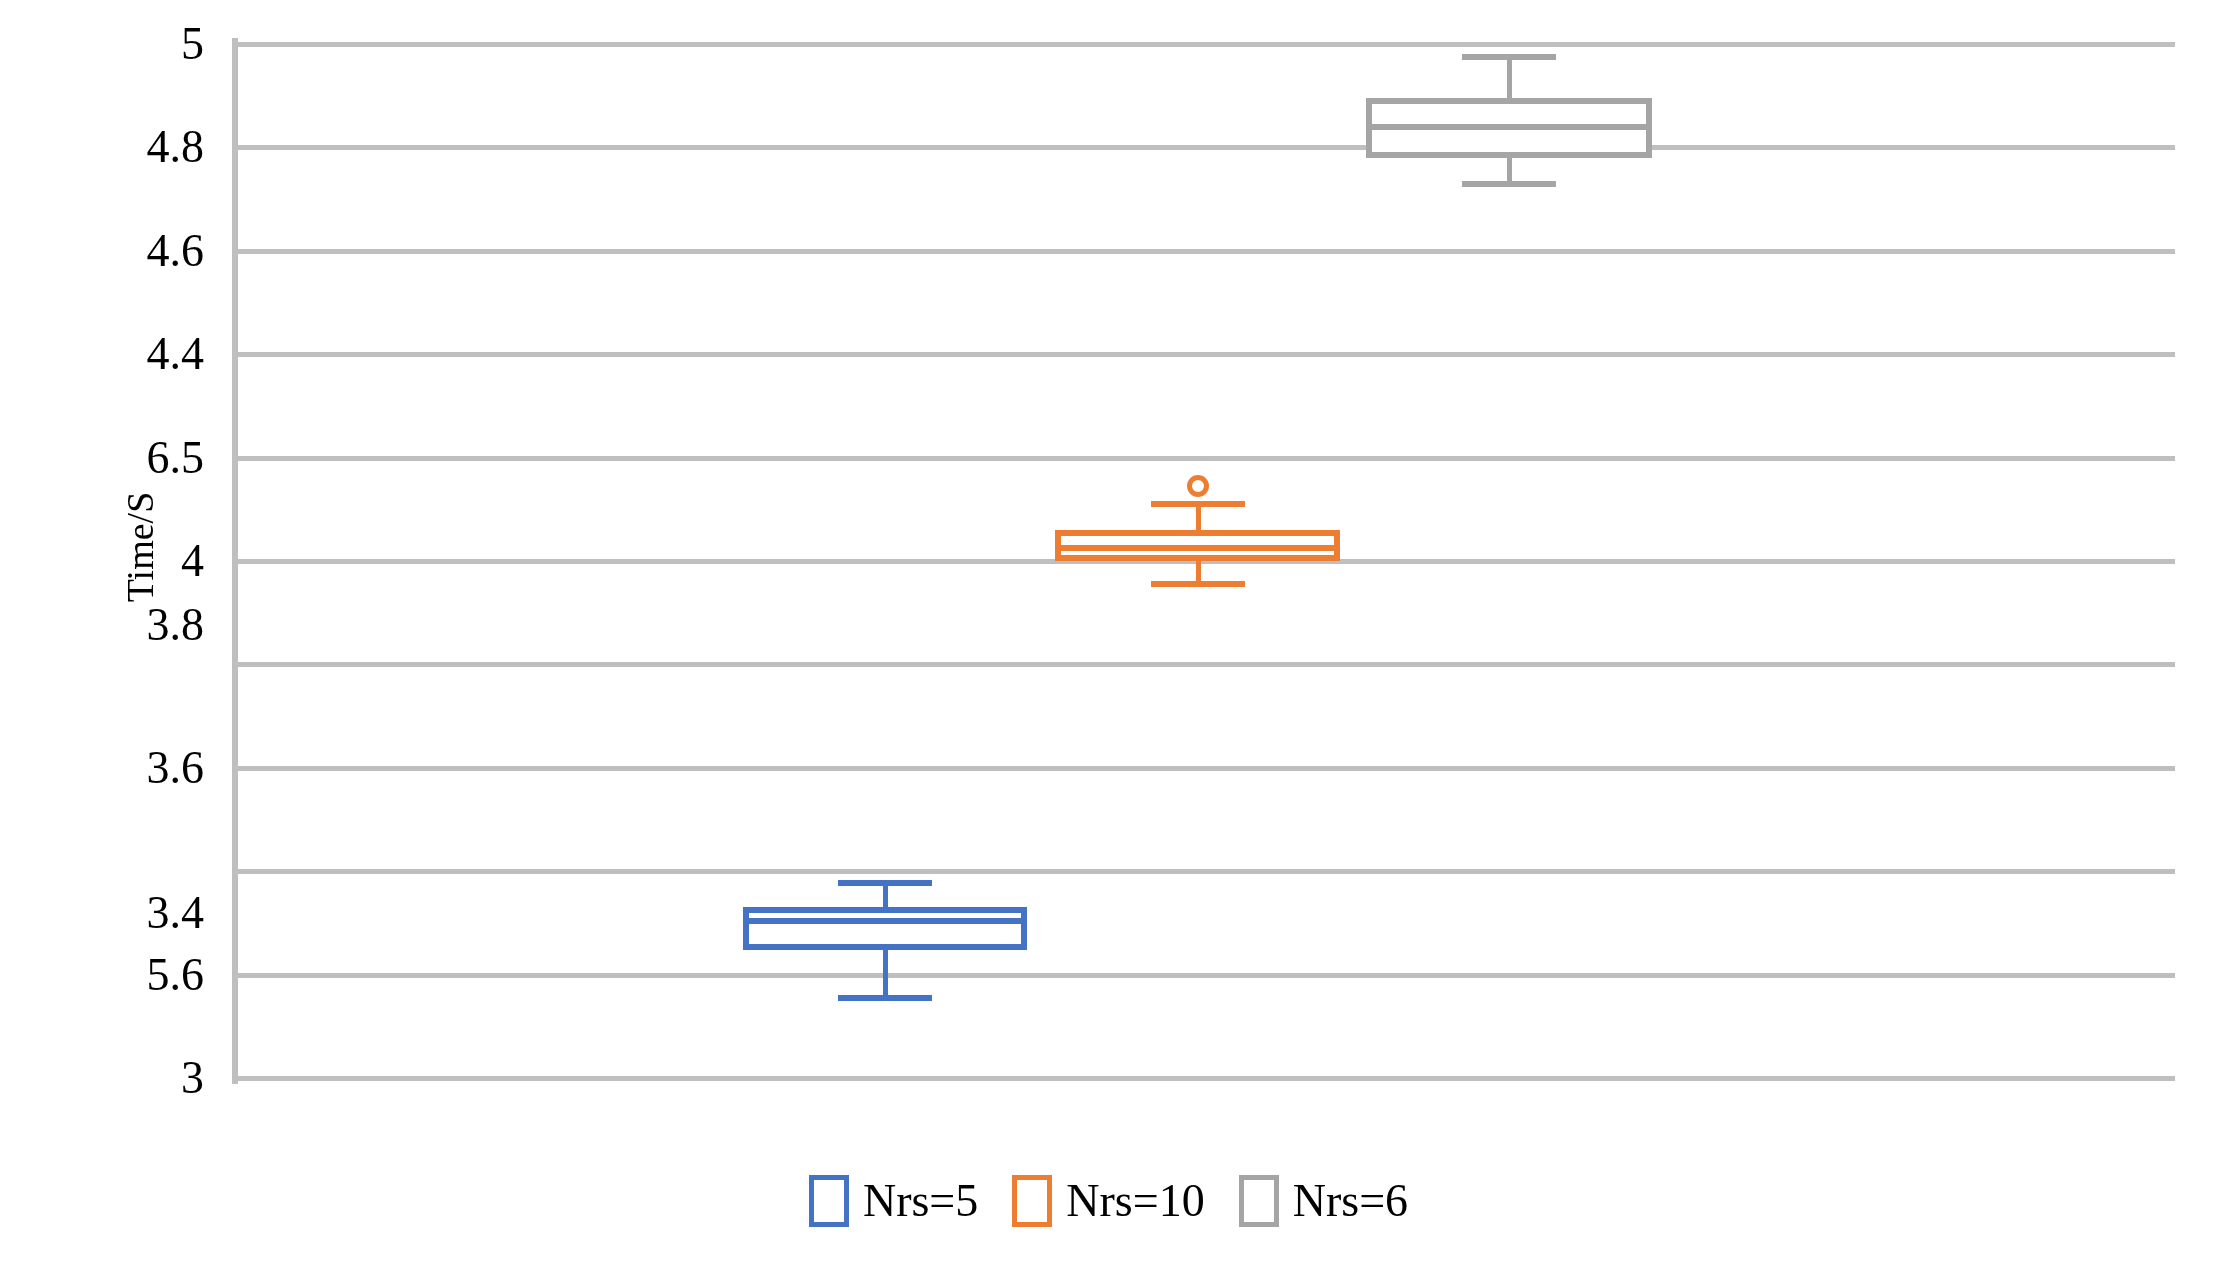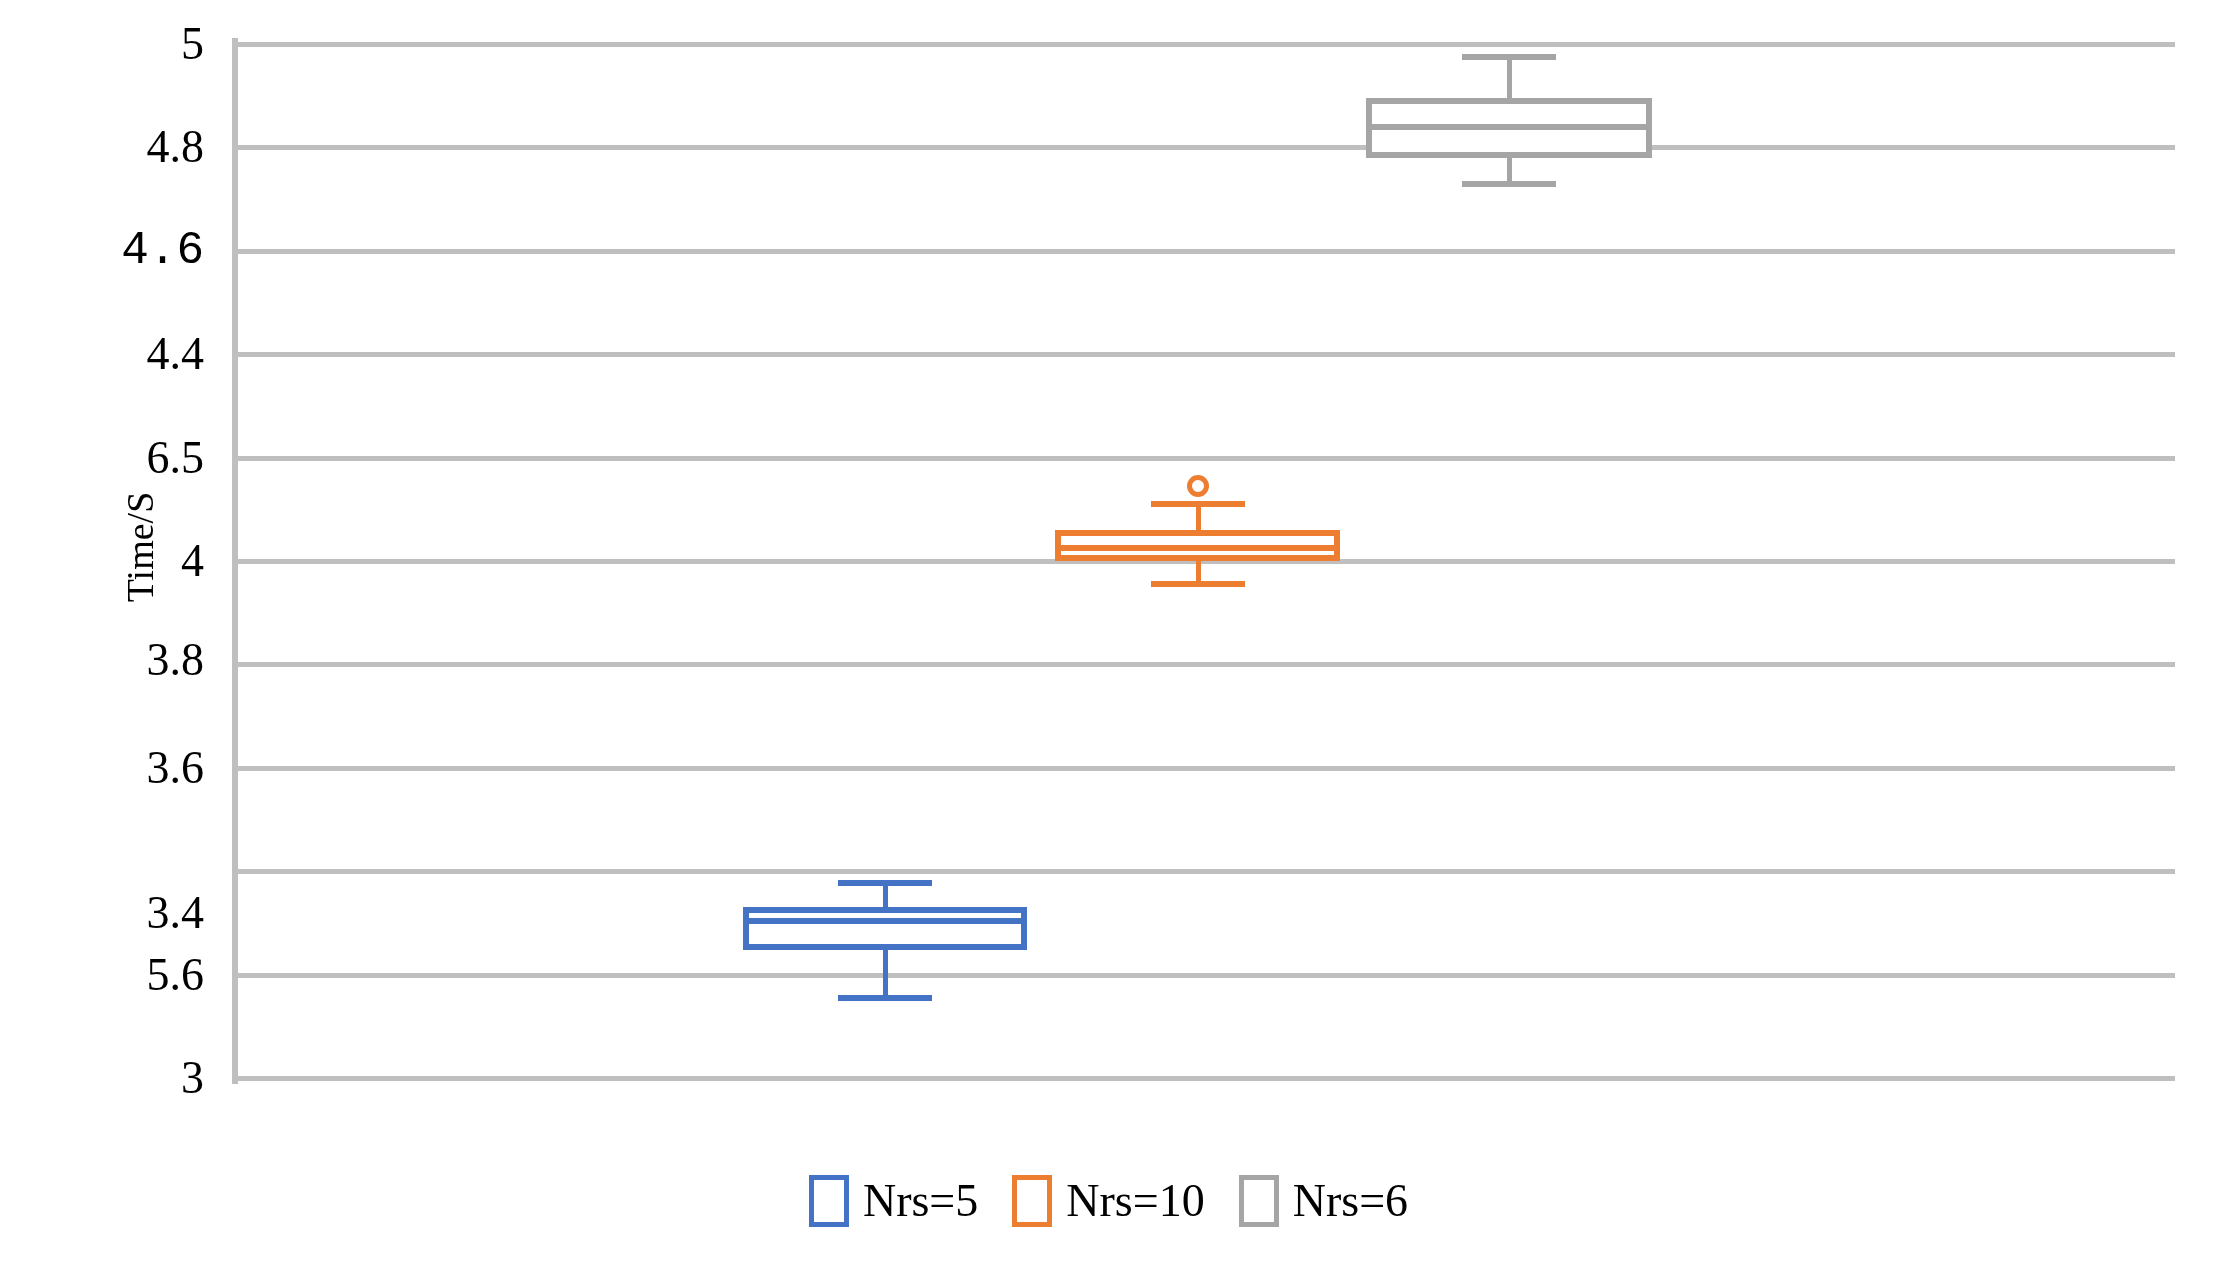--- a/index.html
+++ b/index.html
@@ -143,25 +143,25 @@
 </head>
 <body>
 
 <div id="chart-root">
 
   <div id="y-axis-title">Time/S</div>
 
   <div id="y-tick-labels">
       <div class="y-tick" style="top: 44px;">5</div>
       <div class="y-tick" style="top: 147.4px;">4.8</div>
-      <div class="y-tick" style="top: 250.8px; font-family: Liberation Mono, monospace;">4.6</div>
+      <div class="y-tick" style="top: 250.8px;">4.6</div>
       <div class="y-tick" style="top: 354.2px;">4.4</div>
       <div class="y-tick" style="top: 457.6px;">6.5</div>
       <div class="y-tick" style="top: 561px;">4</div>
-      <div class="y-tick" style="top: 660px;">3.8</div>
+      <div class="y-tick" style="top: 625px;">3.8</div>
       <div class="y-tick" style="top: 767.8px;">3.6</div>
       <div class="y-tick" style="top: 913px;">3.4</div>
       <div class="y-tick" style="top: 974.6px;">5.6</div>
       <div class="y-tick" style="top: 1078px;">3</div>
     </div>
 
   <div id="plot-area">
     <div id="axis-line"></div>
     <div id="gridlines">
         <div class="gridline" style="top: 0px; background: rgb(191, 191, 191);"></div>

